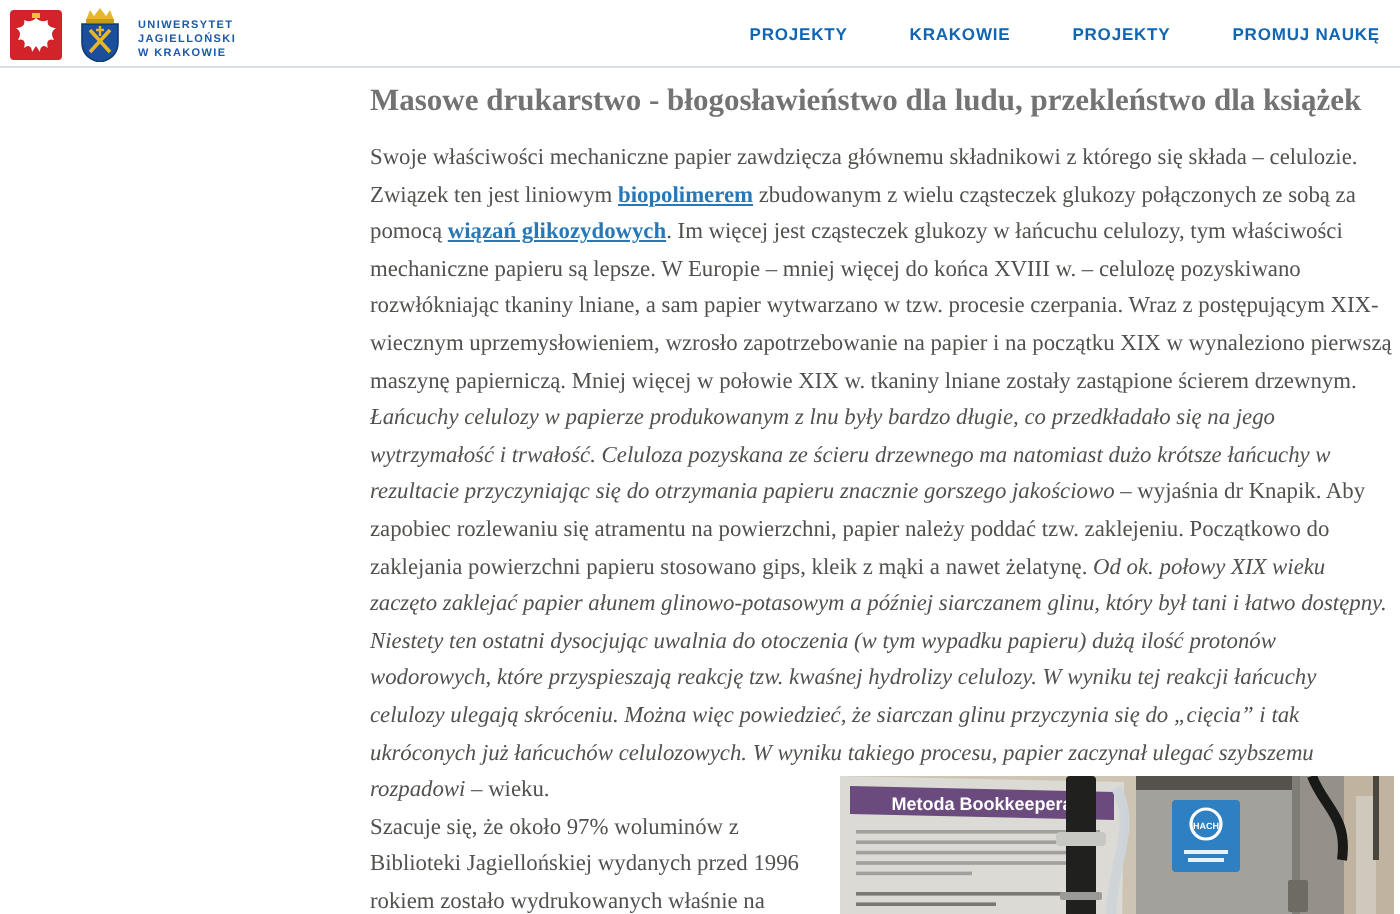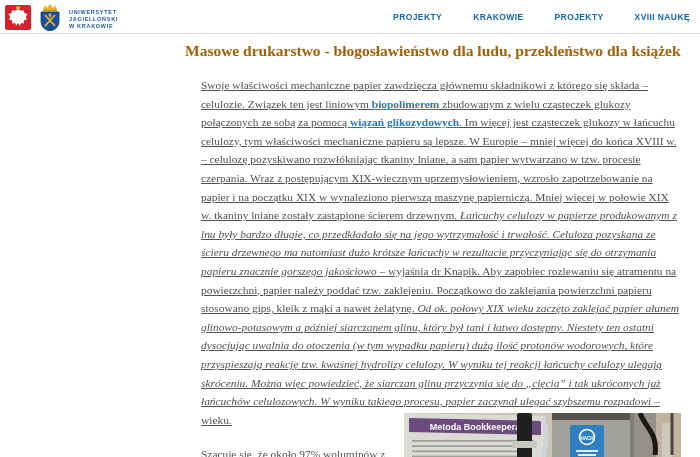--- a/index.html
+++ b/index.html
@@ -24,27 +24,27 @@
     position:absolute;right:10px;top:0;height:33px;display:flex;align-items:center;gap:31px;
     font-family:"Liberation Sans",sans-serif;
   }
   .nav a{
     font-size:8.5px;font-weight:bold;color:#1166b3;letter-spacing:.4px;
     text-decoration:none;white-space:nowrap;cursor:pointer;
   }
   
   .content{margin:8px 3px 0 185px;width:512px;}
   h1{
-    font-size:15.5px;color:#a16207;margin:0 0 10px 0;font-weight:bold;
+    font-size:15.5px;color:#737373;margin:0 0 10px 0;font-weight:bold;
     font-family:"Liberation Serif","DejaVu Serif",serif;
   }
   .body-text{
     font-size:11.4px;line-height:18.6px;color:#53514e;text-align:left;
   }
-  .para{margin:16px;text-decoration:underline;}
+  .para{margin:0;}
   a.textlink{color:#2878b8;font-weight:bold;text-decoration:underline;cursor:pointer;}
   em{font-style:italic;}
   
   .photo-wrap{
     float:right;width:277px;height:182px;margin:2px 0 4px 10px;
     display:block;overflow:hidden;
   }
   .photo-wrap svg{display:block;}
   .svg-label{font-family:"Liberation Sans",sans-serif;}
 </style>
@@ -72,21 +72,21 @@
     <span class="logo-text">
       <span>UNIWERSYTET</span><br>
       <span>JAGIELLOŃSKI</span><br>
       <span>W KRAKOWIE</span>
     </span>
   </div>
   <nav class="nav">
     <a>PROJEKTY</a>
     <a>KRAKOWIE</a>
     <a>PROJEKTY</a>
-    <a>XVIII NAUKĘ</a>
+    <a>PROMUJ NAUKĘ</a>
   </nav>
 </div>
 
 <div class="content">
   <h1>Masowe drukarstwo - błogosławieństwo dla ludu, przekleństwo dla książek</h1>
 
   <div class="body-text">
     <div class="para">
       <span>Swoje właściwości mechaniczne papier zawdzięcza głównemu składnikowi z którego się składa – celulozie. Związek ten jest liniowym </span><a class="textlink">biopolimerem</a><span> zbudowanym z wielu cząsteczek glukozy połączonych ze sobą za pomocą </span><a class="textlink">wiązań glikozydowych</a><span>. Im więcej jest cząsteczek glukozy w łańcuchu celulozy, tym właściwości mechaniczne papieru są lepsze. W Europie – mniej więcej do końca XVIII w. – celulozę pozyskiwano rozwłókniając tkaniny lniane, a sam papier wytwarzano w tzw. procesie czerpania. Wraz z postępującym XIX-wiecznym uprzemysłowieniem, wzrosło zapotrzebowanie na papier i na początku XIX w wynaleziono pierwszą maszynę papierniczą. Mniej więcej w połowie XIX w. tkaniny lniane zostały zastąpione ścierem drzewnym. </span><em>Łańcuchy celulozy w papierze produkowanym z lnu były bardzo długie, co przedkładało się na jego wytrzymałość i trwałość. Celuloza pozyskana ze ścieru drzewnego ma natomiast dużo krótsze łańcuchy w rezultacie przyczyniając się do otrzymania papieru znacznie gorszego jakościowo – </em><span>wyjaśnia dr Knapik. Aby zapobiec rozlewaniu się atramentu na powierzchni, papier należy poddać tzw. zaklejeniu. Początkowo do zaklejania powierzchni papieru stosowano gips, kleik z mąki a nawet żelatynę. </span><em>Od ok. połowy XIX wieku zaczęto zaklejać papier ałunem glinowo-potasowym a później siarczanem glinu, który był tani i łatwo dostępny. Niestety ten ostatni dysocjując uwalnia do otoczenia (w tym wypadku papieru) dużą ilość protonów wodorowych, które przyspieszają reakcję tzw. kwaśnej hydrolizy celulozy. W wyniku tej reakcji łańcuchy celulozy ulegają skróceniu. Można więc powiedzieć, że siarczan glinu przyczynia się do „cięcia” i tak ukróconych już łańcuchów celulozowych. W wyniku takiego procesu, </em><span class="photo-wrap">
           <svg width="277" height="182" viewBox="0 0 277 182">

